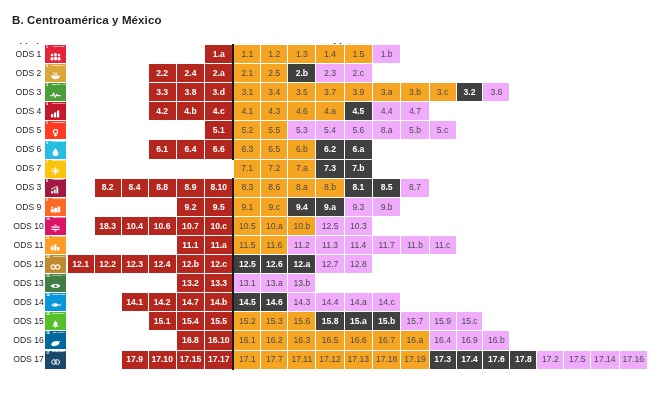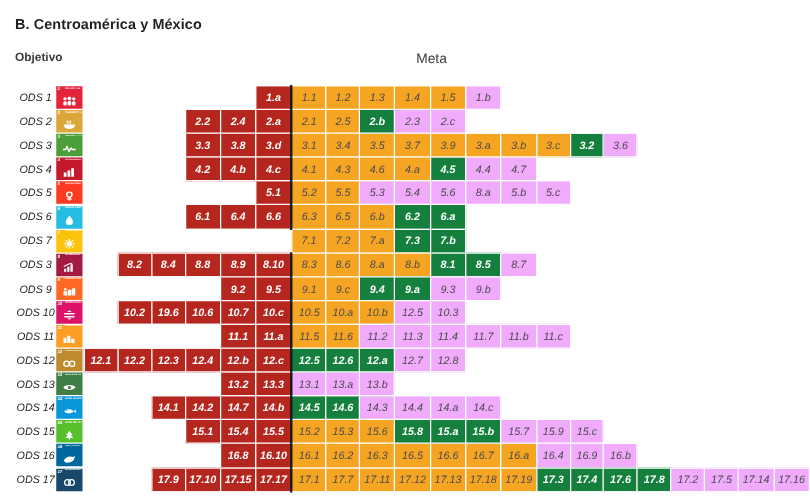--- a/index.html
+++ b/index.html
@@ -20,24 +20,23 @@
   .hdr-objetivo{
     position:absolute;left:12px;top:41px;
     font-size:9.5px;color:#3b3b3b;white-space:nowrap;font-weight:bold;
   }
   .hdr-meta{
     position:absolute;left:333px;top:41px;
     font-size:11px;color:#3b3b3b;white-space:nowrap;
   }
 
   table.grid{
-    position:absolute;left:12px;top:68px;
+    position:absolute;left:12px;top:44px;
     border-collapse:collapse;
     table-layout:fixed;
-    font-style:italic;
   }
   table.grid tr{height:19.1px;}
   table.grid td{
     padding:0;margin:0;
     font-size:8.6px;
     text-align:center;
     vertical-align:middle;
     white-space:nowrap;
     line-height:1;
     border-top:1px solid #ffffff;
@@ -84,21 +83,21 @@
   }
   .sdgicon .glyph svg{display:block;}
 
   td.cell{
     width:29.6px;
     border-left:1px solid #ffffff;
     border-right:1px solid #ffffff;
   }
   td.c-dark{background:#b5261e;color:#ffffff;font-weight:700;}
   td.c-orange{background:#f6a522;color:#4b4b4b;font-weight:400;}
-  td.c-green{background:#15803d;color:#ffffff;font-weight:700;}
+  td.c-green{background:#404040;color:#ffffff;font-weight:700;}
   td.c-gray{background:#f0abfc;color:#4b4b4b;font-weight:400;}
   td.c-blank{background:transparent;border:none;
     border-top:1px solid #d9d9d9;border-bottom:1px solid #d9d9d9;}
 
   td.sep-right{border-right:2px solid #1a1a1a;}
 </style>
 </head>
 <body>
 
 <div id="root">
@@ -444,22 +443,22 @@
                 <svg width="11" height="8" viewBox="0 0 11 8">
                   <rect x="1.4" y="2.4" width="8.2" height="1.2" fill="#fff"></rect>
                   <rect x="1.4" y="4.8" width="8.2" height="1.2" fill="#fff"></rect>
                   <path d="M5.5 0.2 L7.4 1.6 H3.6z" fill="#fff"></path>
                   <path d="M5.5 7.8 L3.6 6.5 H7.4z" fill="#fff"></path>
                 </svg>
               </span>
             </div>
           </td>
           <td class="cell c-blank"></td>
-          <td class="cell c-dark">10.2</td>
-          <td class="cell c-dark">19.6</td>
+          <td class="cell c-dark">18.3</td>
+          <td class="cell c-dark">10.4</td>
           <td class="cell c-dark">10.6</td>
           <td class="cell c-dark">10.7</td>
           <td class="cell c-dark sep-right">10.c</td>
           <td class="cell c-orange">10.5</td>
           <td class="cell c-orange">10.a</td>
           <td class="cell c-orange">10.b</td>
           <td class="cell c-gray">12.5</td>
           <td class="cell c-gray">10.3</td>
           <td class="cell c-blank"></td>
           <td class="cell c-blank"></td>

